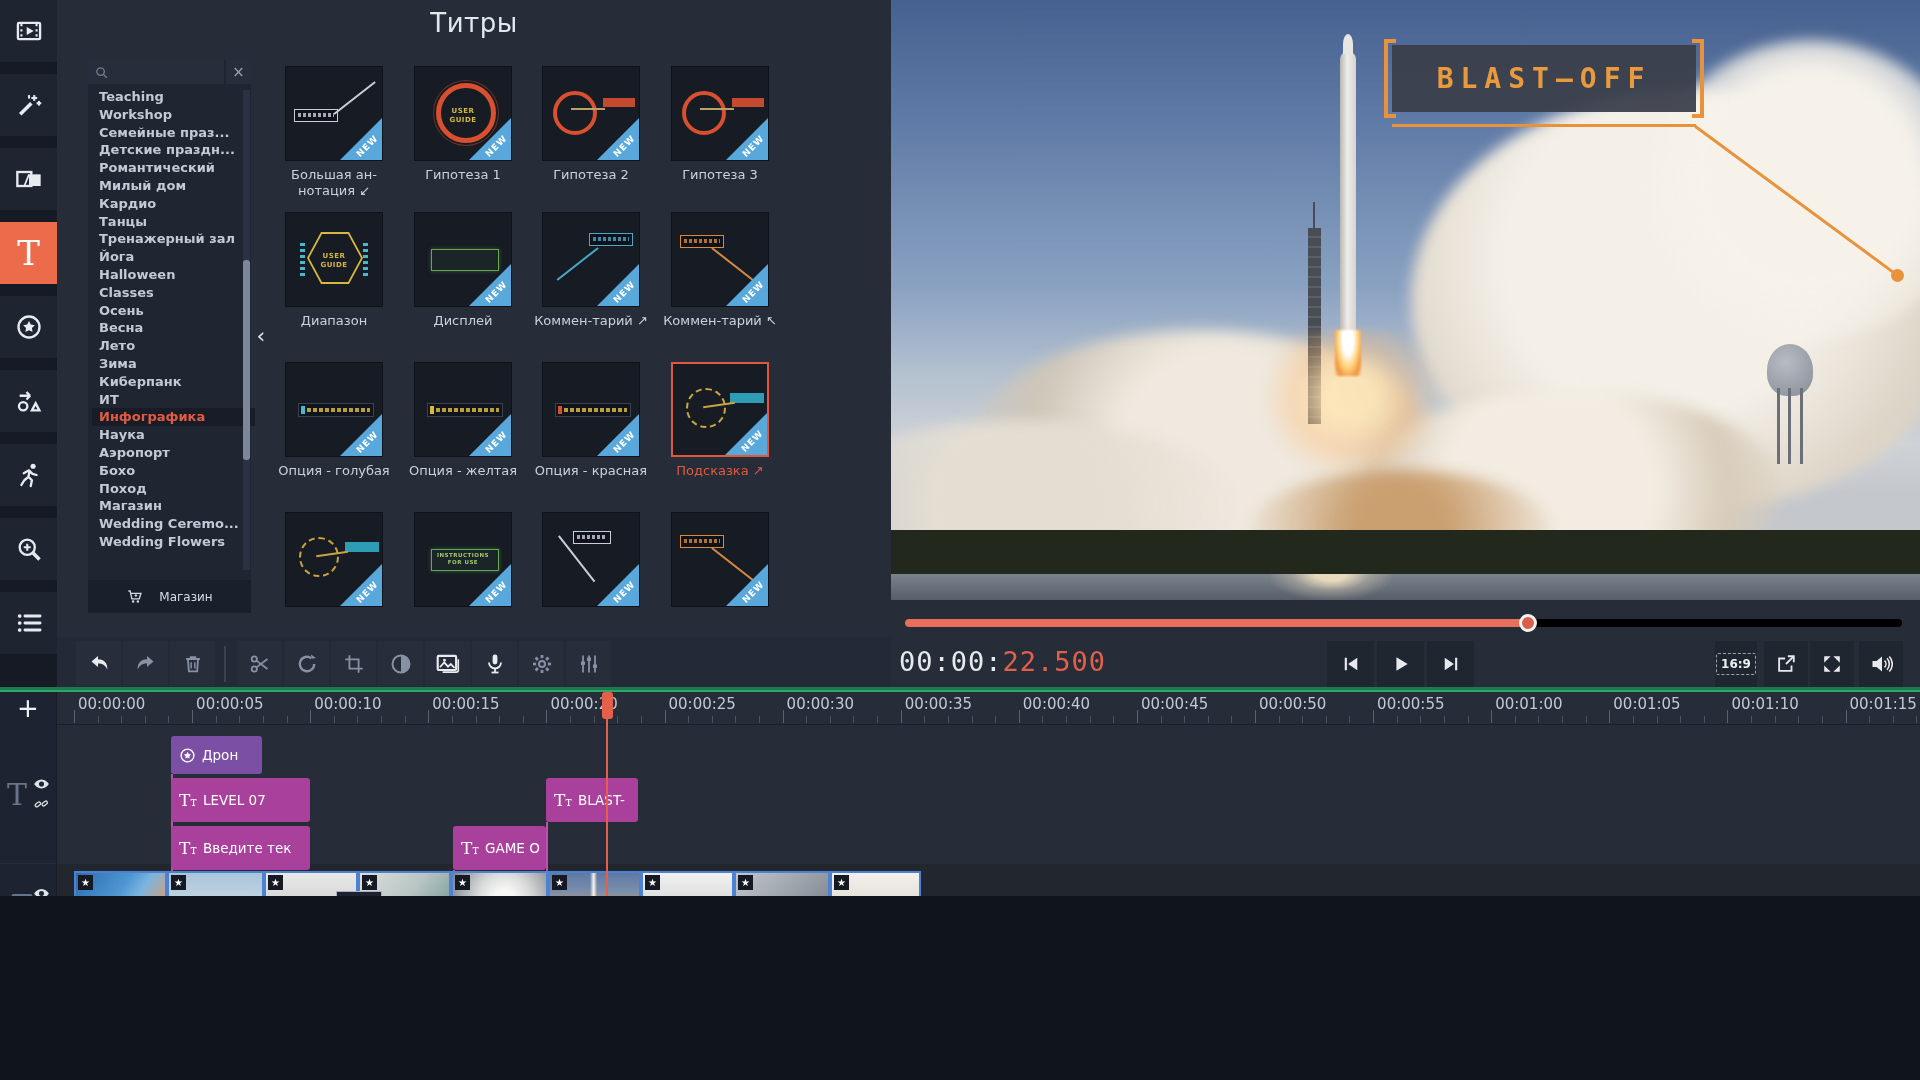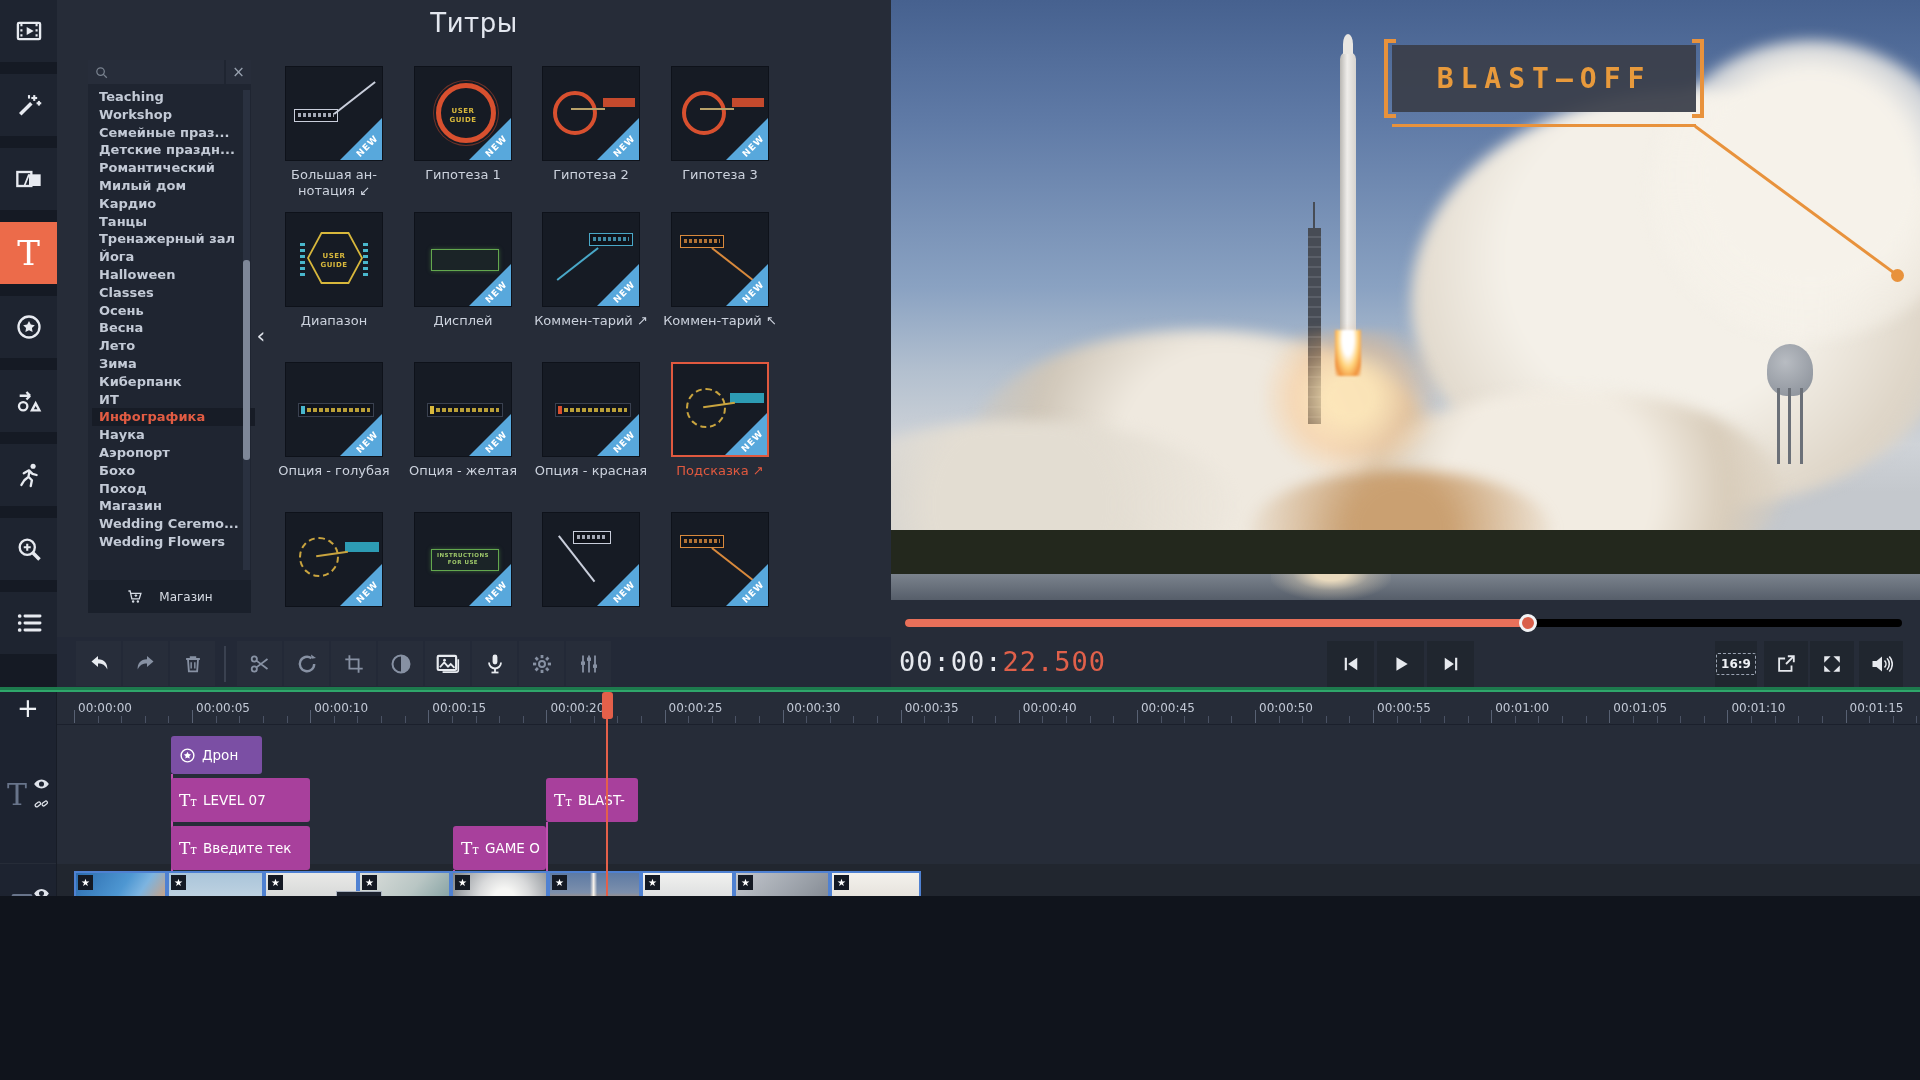--- a/index.html
+++ b/index.html
@@ -116,21 +116,21 @@
   .tl-headers{position:absolute;left:0;top:0;width:57px;height:340px;background:#171c26;}
   .hd{position:absolute;left:0;width:56px;background:#1d2330;border-bottom:1px solid #262c38;box-sizing:border-box;}
   .hd .bigico{position:absolute;left:7px;top:50%;transform:translateY(-50%);color:#68748a;}
   .hd .minis{position:absolute;right:7px;top:50%;transform:translateY(-50%);display:flex;flex-direction:column;gap:7px;color:#dfe3ea;}
   .plus-tile{position:absolute;left:0;top:0;width:56px;height:32px;color:#eef1f5;font-size:26px;display:flex;align-items:center;justify-content:center;cursor:pointer;background:#1d2330;}
   .tl-body{position:absolute;left:57px;top:0;width:1863px;height:340px;}
   .ruler{position:absolute;left:0;top:0;width:100%;height:32px;border-bottom:1px solid #1b202c;}
   .tick{position:absolute;bottom:1px;width:1px;background:#4a5264;}
   .tick.major{height:13px;background:#58617363;background:#586173;}
   .tick.minor{height:7px;}
-  .rlabel{position:absolute;top:9px;font-size:12px;color:#c2c9d6;white-space:nowrap;}
+  .rlabel{position:absolute;top:3px;font-size:15px;color:#c2c9d6;white-space:nowrap;}
   .lane{position:absolute;left:0;width:100%;}
   .lane.video{background:#21262f;}
   .lane.audio{background:#232834;}
   .clip{position:absolute;border-radius:3px;display:flex;align-items:center;color:#fff;font-size:13.5px;white-space:nowrap;overflow:hidden;cursor:pointer;box-sizing:border-box;}
   .clip .cicon{margin:0 6px 0 8px;flex:none;display:flex;align-items:center;}
   .ttg{font-family:"DejaVu Serif","Liberation Serif",serif;}
   .ttg .big{font-size:17px;} .ttg .small{font-size:12px;}
   .connector{position:absolute;width:2px;background:#c050b0;}
   .vclip{position:absolute;top:179px;height:56px;border:2px solid #4f81d2;box-sizing:border-box;background:#888;}
   .vclip .star{position:absolute;left:2px;top:2px;width:15px;height:15px;background:#141923;color:#fff;font-size:10px;line-height:15px;text-align:center;}

